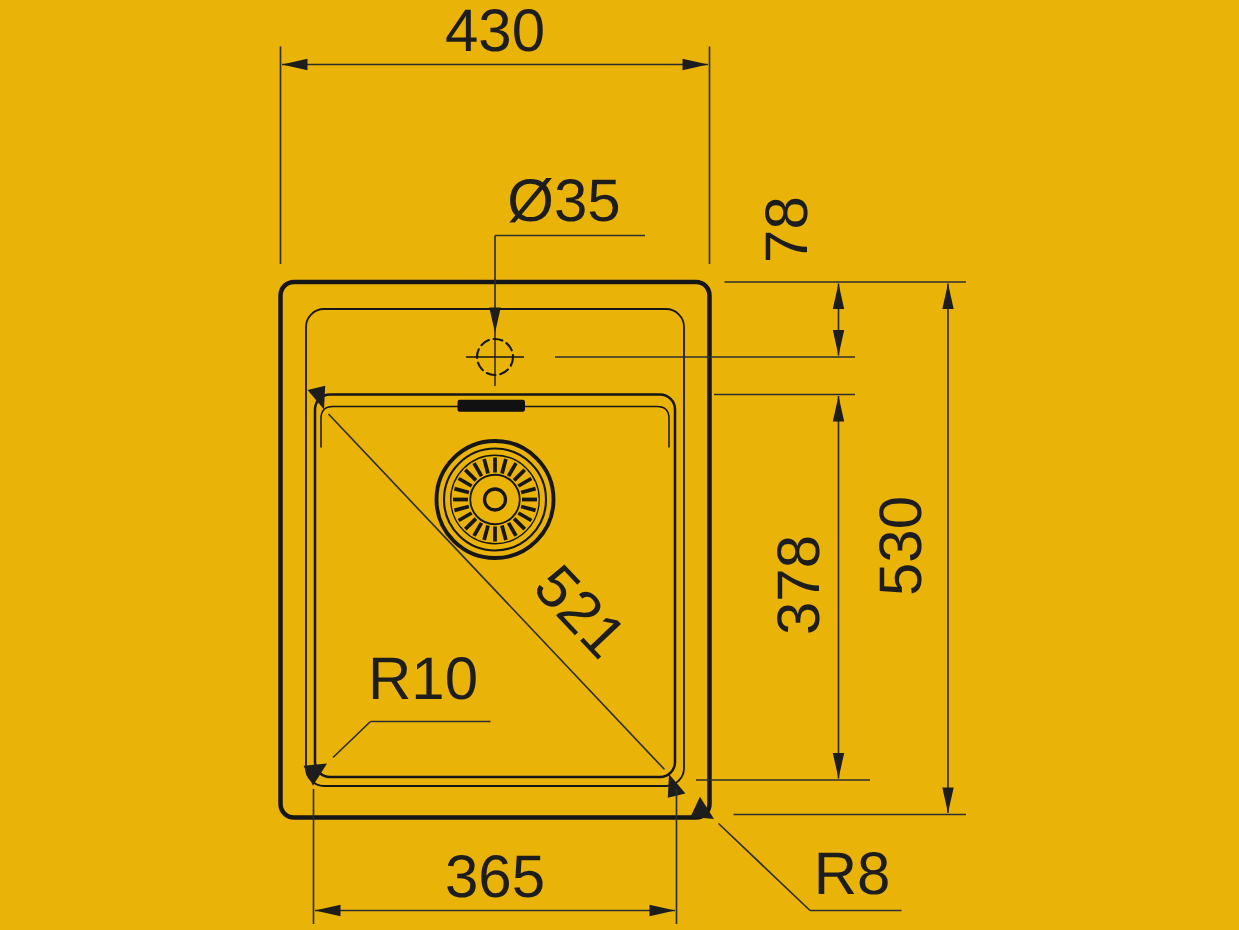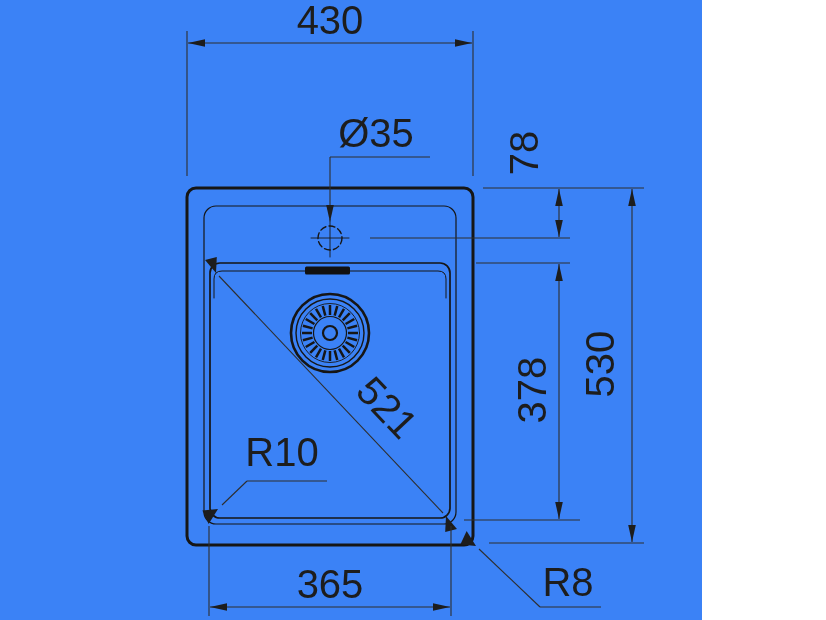--- a/index.html
+++ b/index.html
@@ -1,16 +1,16 @@
 <!DOCTYPE html>
 <html><head>
 <meta charset="utf-8">
 <style>
   html,body{margin:0;padding:0;background:#ffffff;}
-  #stage{position:relative;width:702px;height:620px;background:#3b82f6;overflow:hidden;}
+  #stage{position:relative;width:826px;height:620px;background:#eab308;overflow:hidden;}
   svg{display:block;}
   .obj{stroke:#161616;fill:none;stroke-linecap:round;}
   .obj-thick{stroke-width:3px;}
   .obj-mid{stroke-width:1.7px;}
   .obj-thin{stroke-width:1.2px;}
   .dim{stroke:#2e2e2e;stroke-width:1.1px;fill:none;}
   .ah{fill:#1d1d1d;stroke:none;}
   .fill{fill:#111;stroke:none;}
   text{font-family:"Liberation Sans","DejaVu Sans",sans-serif;font-size:40px;fill:#1d1d1d;}
 </style>

